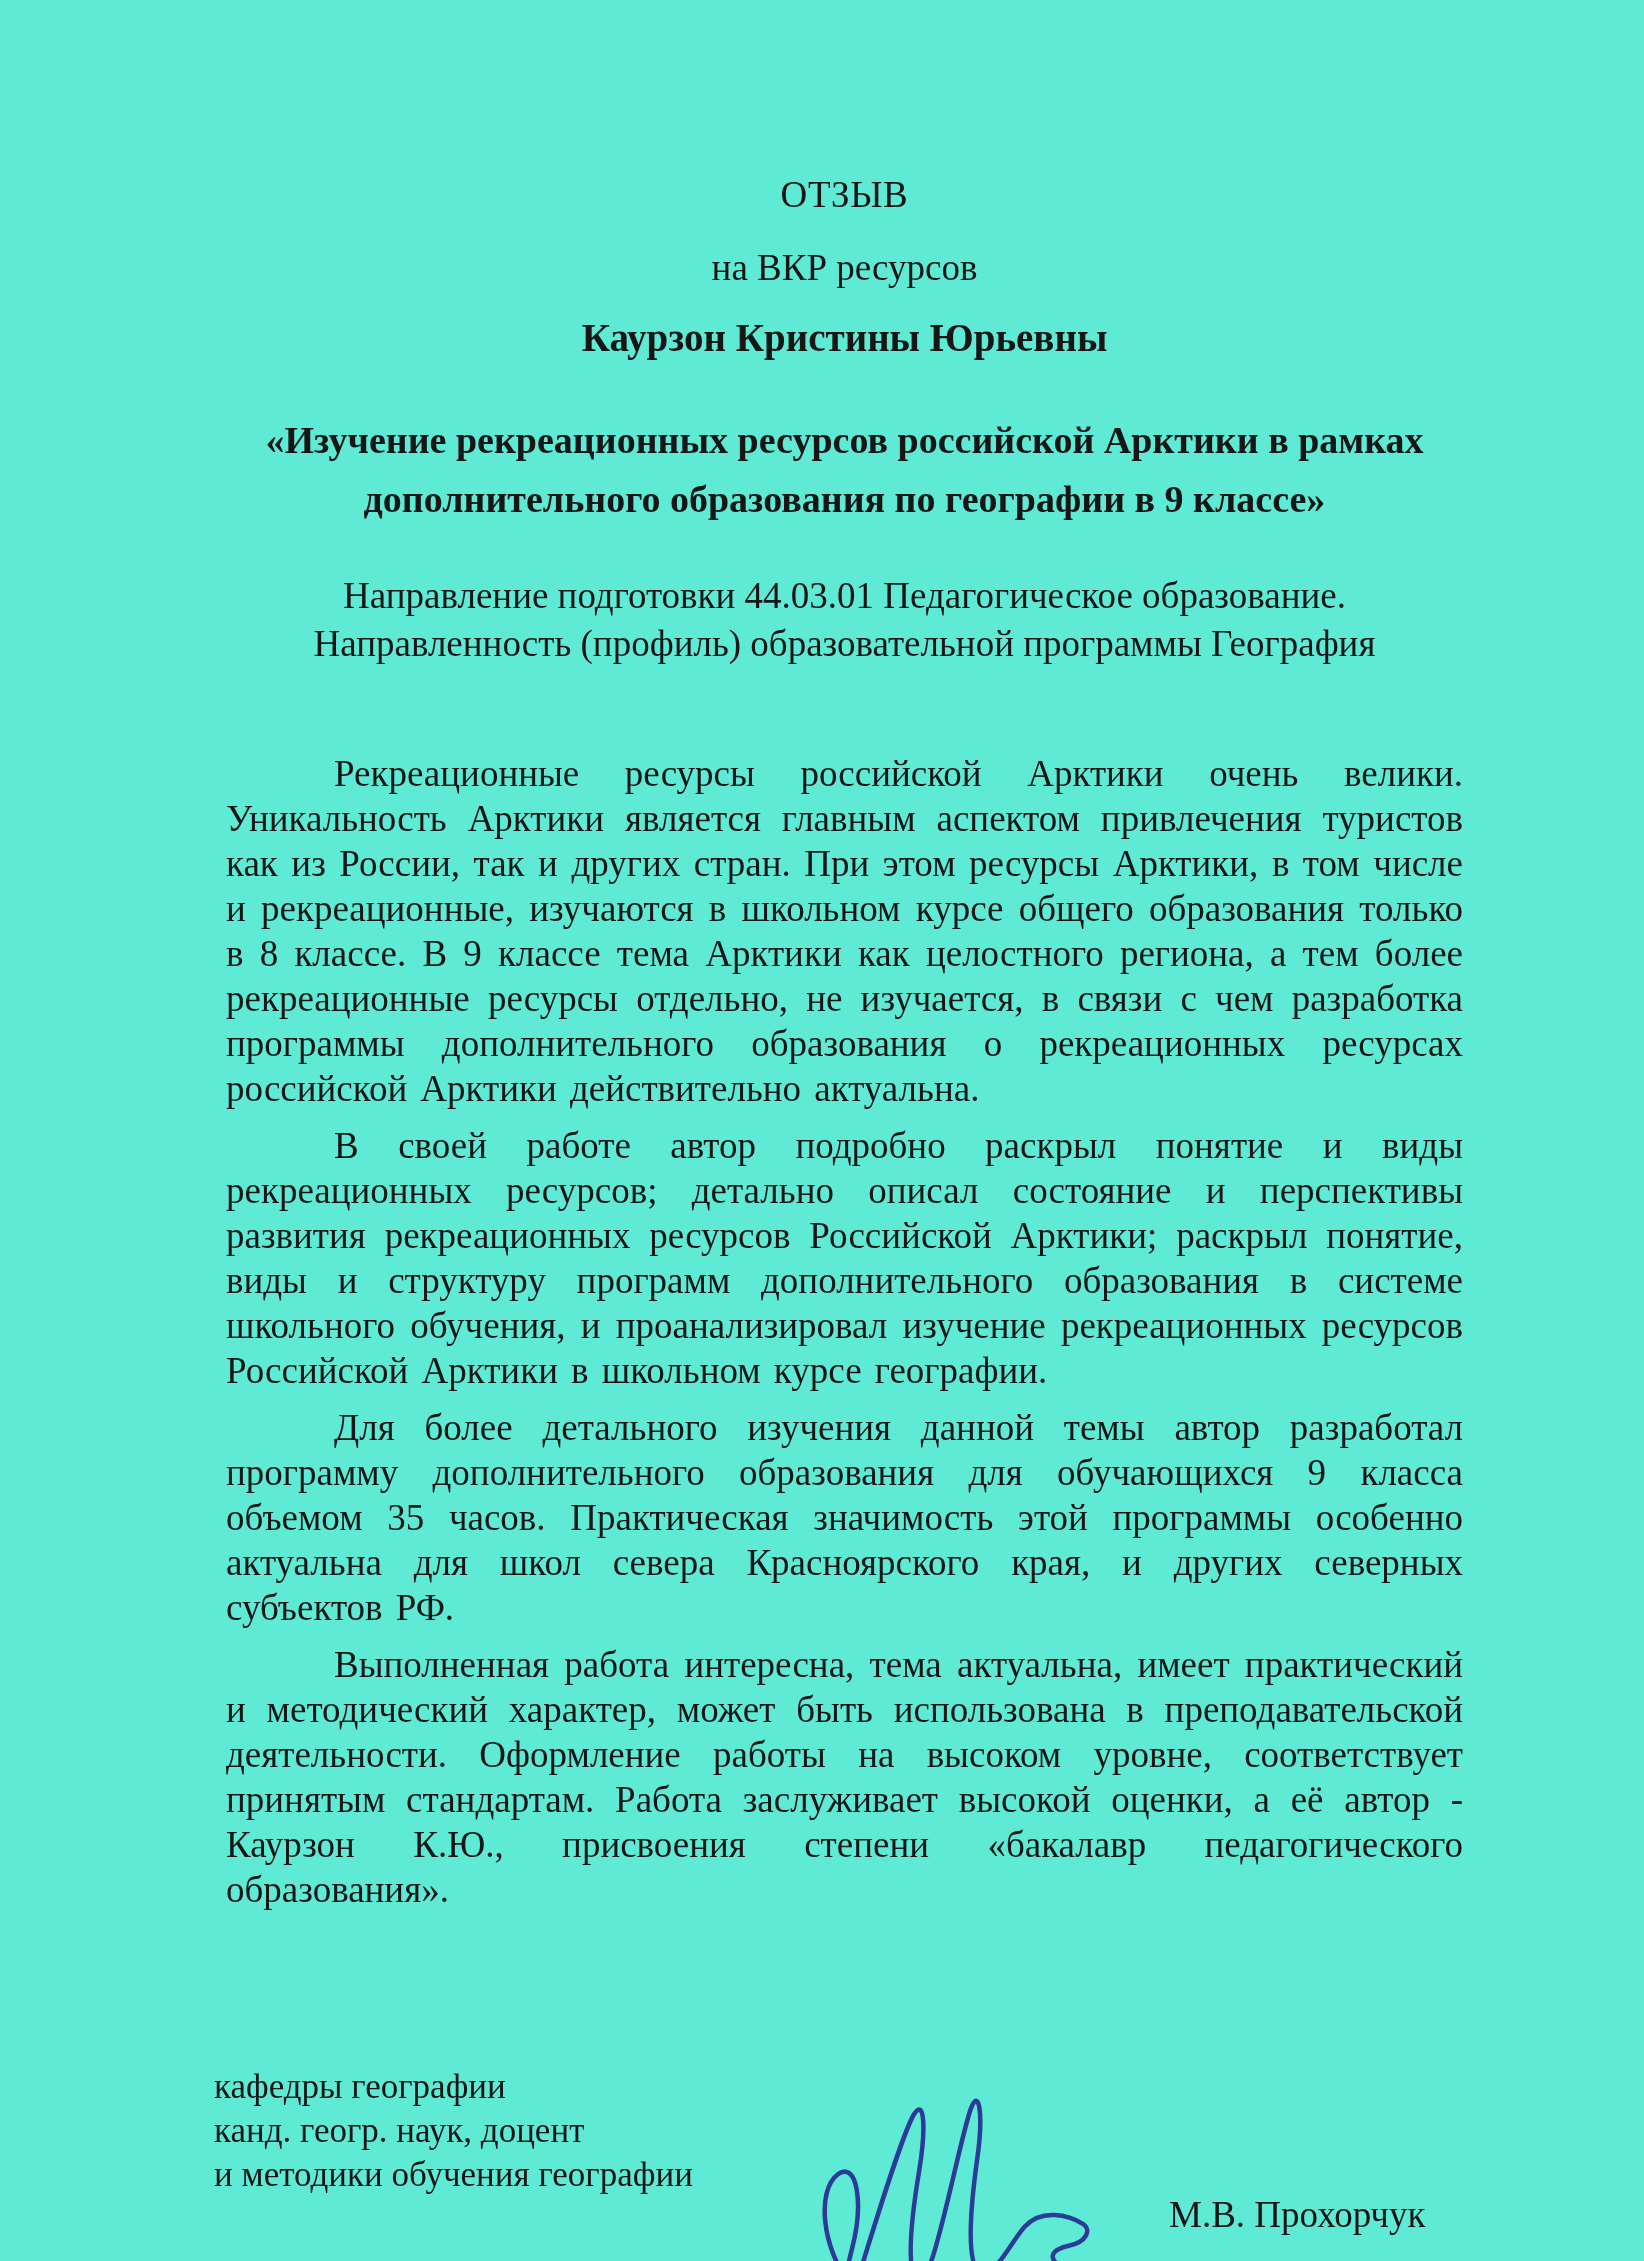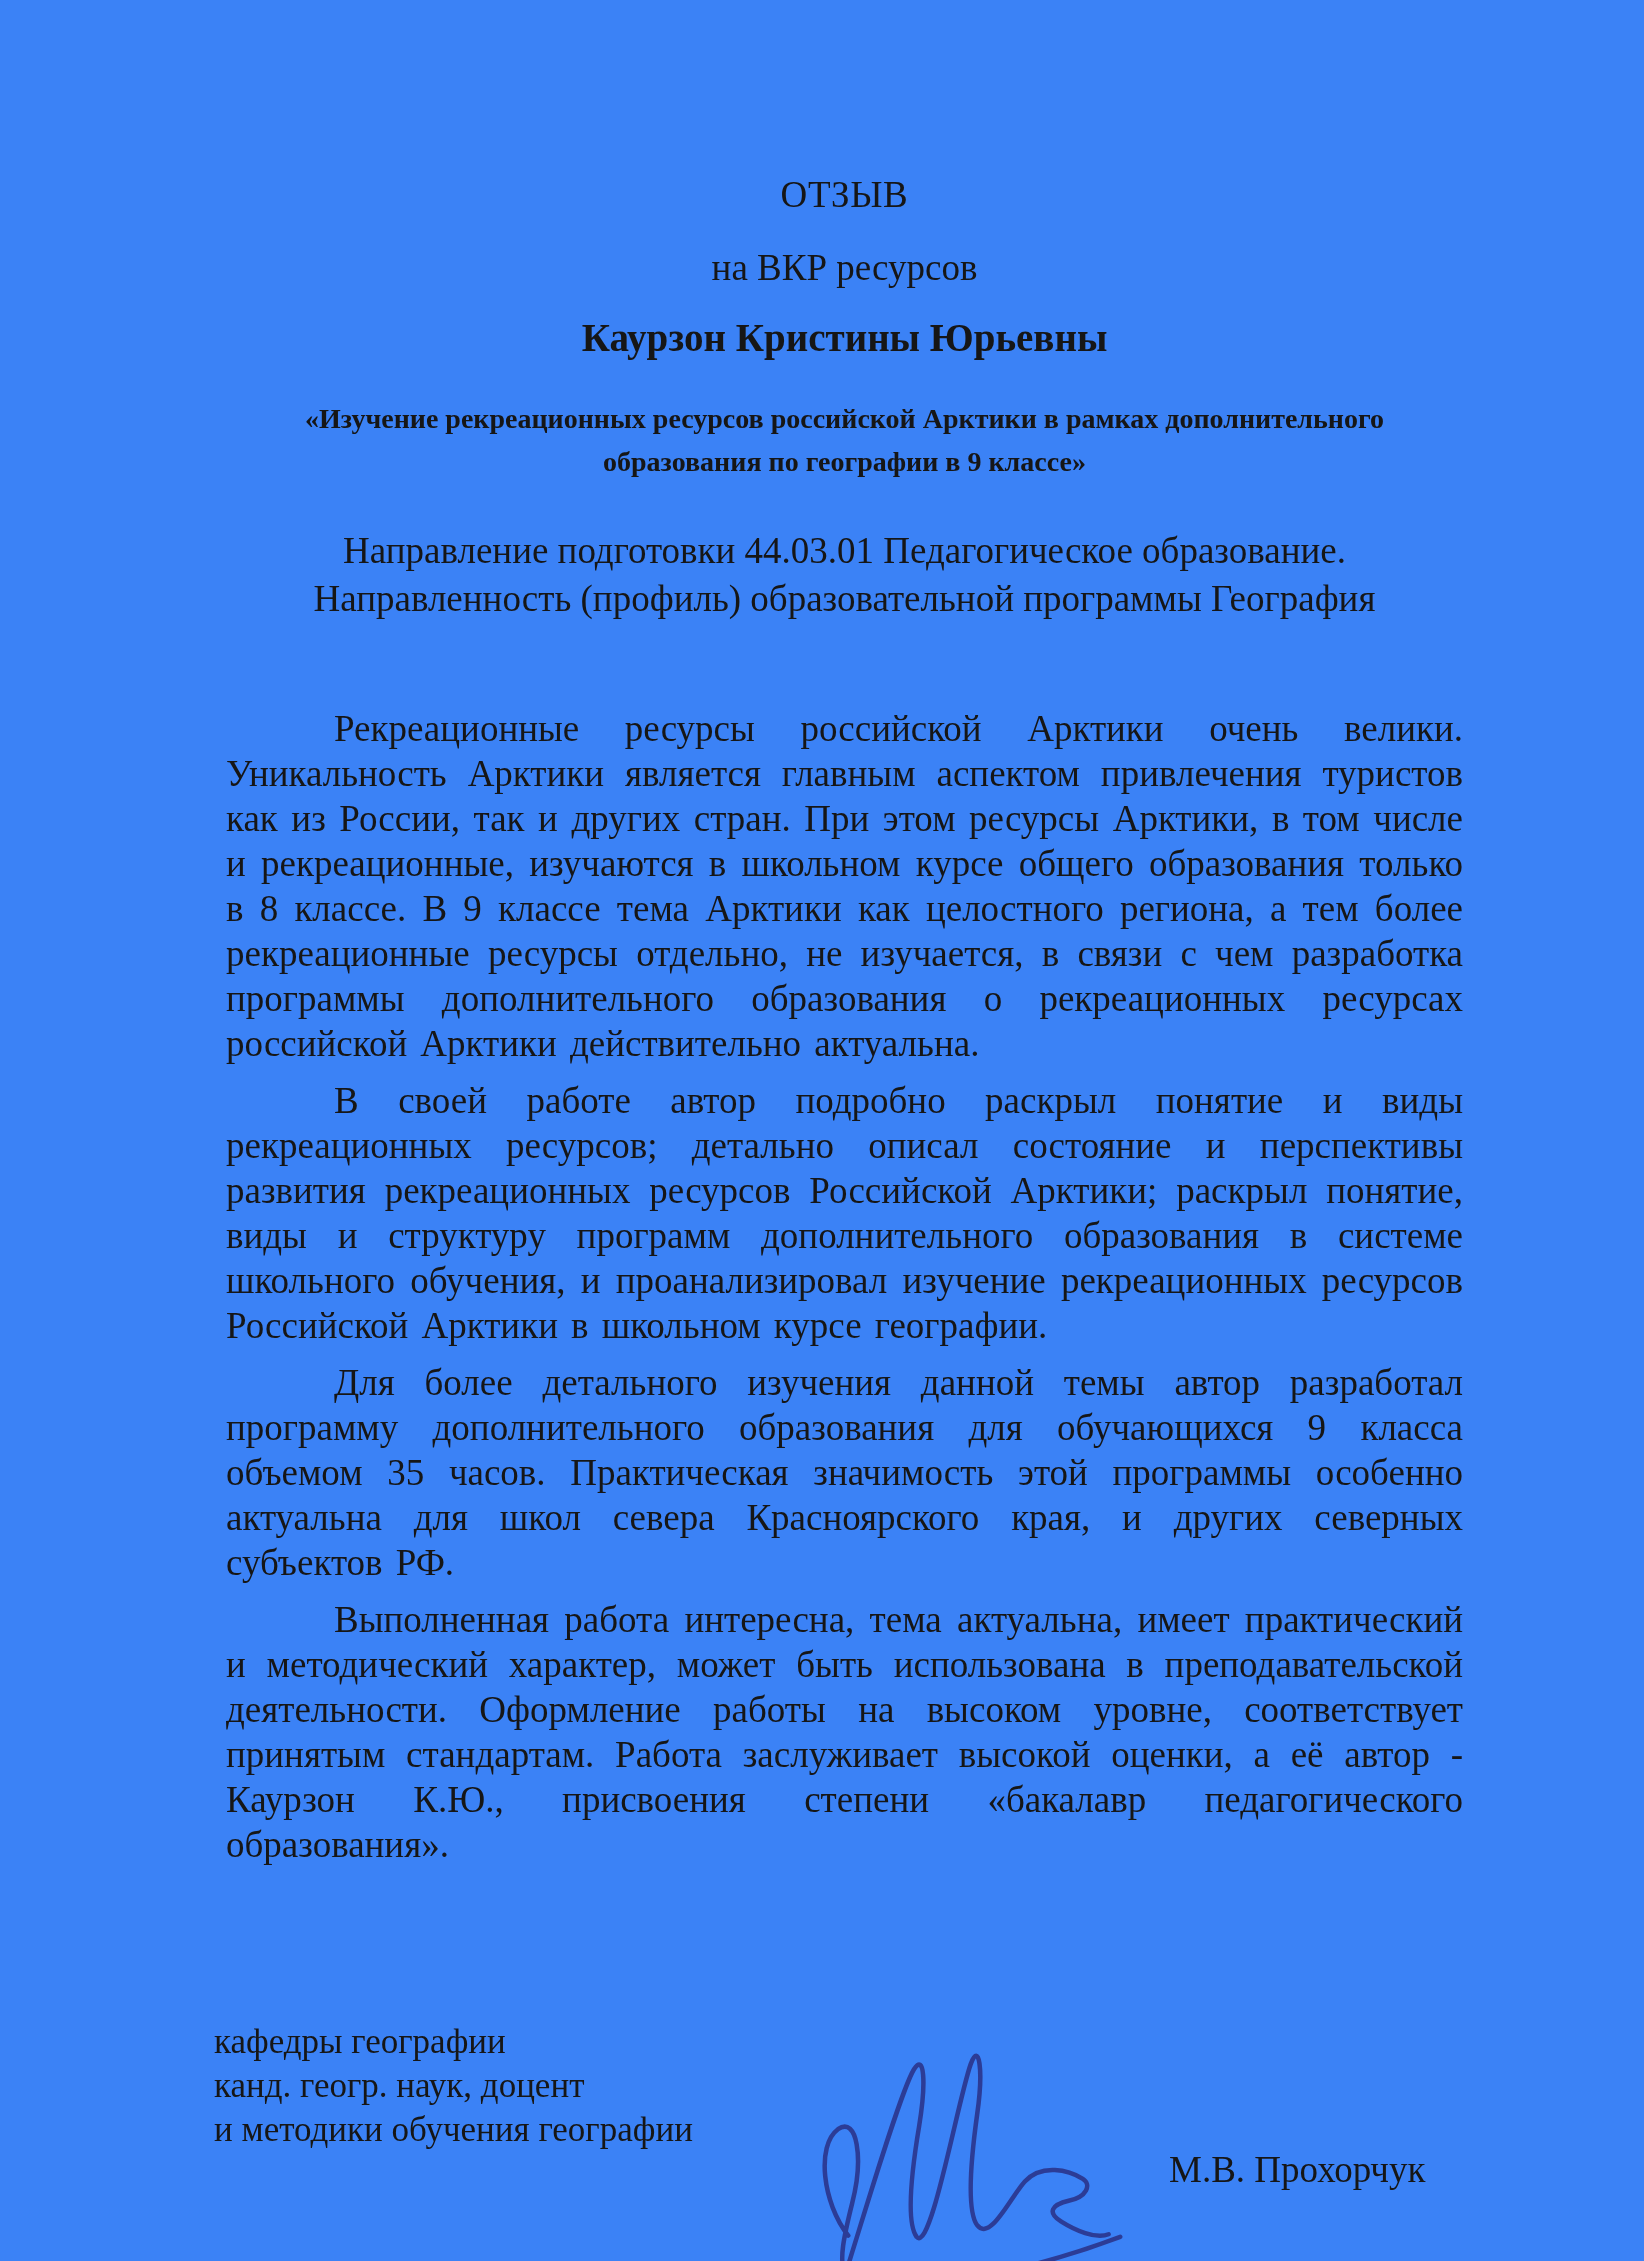--- a/index.html
+++ b/index.html
@@ -5,21 +5,21 @@
   html, body {
     margin: 0;
     padding: 0;
     background: #888;
   }
   .page {
     position: relative;
     width: 1644px;
     height: 2261px;
     margin: 0 auto;
-    background: #3b82f6;
+    background: #5eead4;
     color: #161616;
     font-family: "Liberation Serif", "DejaVu Serif", serif;
     overflow: hidden;
   }
   .content {
     padding: 173px 169px 0 214px; 
   }
   .heading-block { text-align: center; }
   .doc-title {
     font-size: 37px;
@@ -31,25 +31,25 @@
     font-size: 37px;
     font-weight: 400;
     margin: 30px 0 0 0;
   }
   .doc-author {
     font-size: 39px;
     font-weight: 700;
     margin: 26px 0 0 0;
   }
   .work-title {
-    font-size: 28px;
+    font-size: 38px;
     font-weight: 700;
     line-height: 1.55;
     max-width: 1225px;
-    margin: 37px auto 0 auto;
+    margin: 51px auto 0 auto;
   }
   .program-lines {
     font-size: 37px;
     line-height: 1.3;
     margin: 43px auto 0 auto;
   }
   .body-text {
     margin-top: 83px;
   }
   .body-text p {

